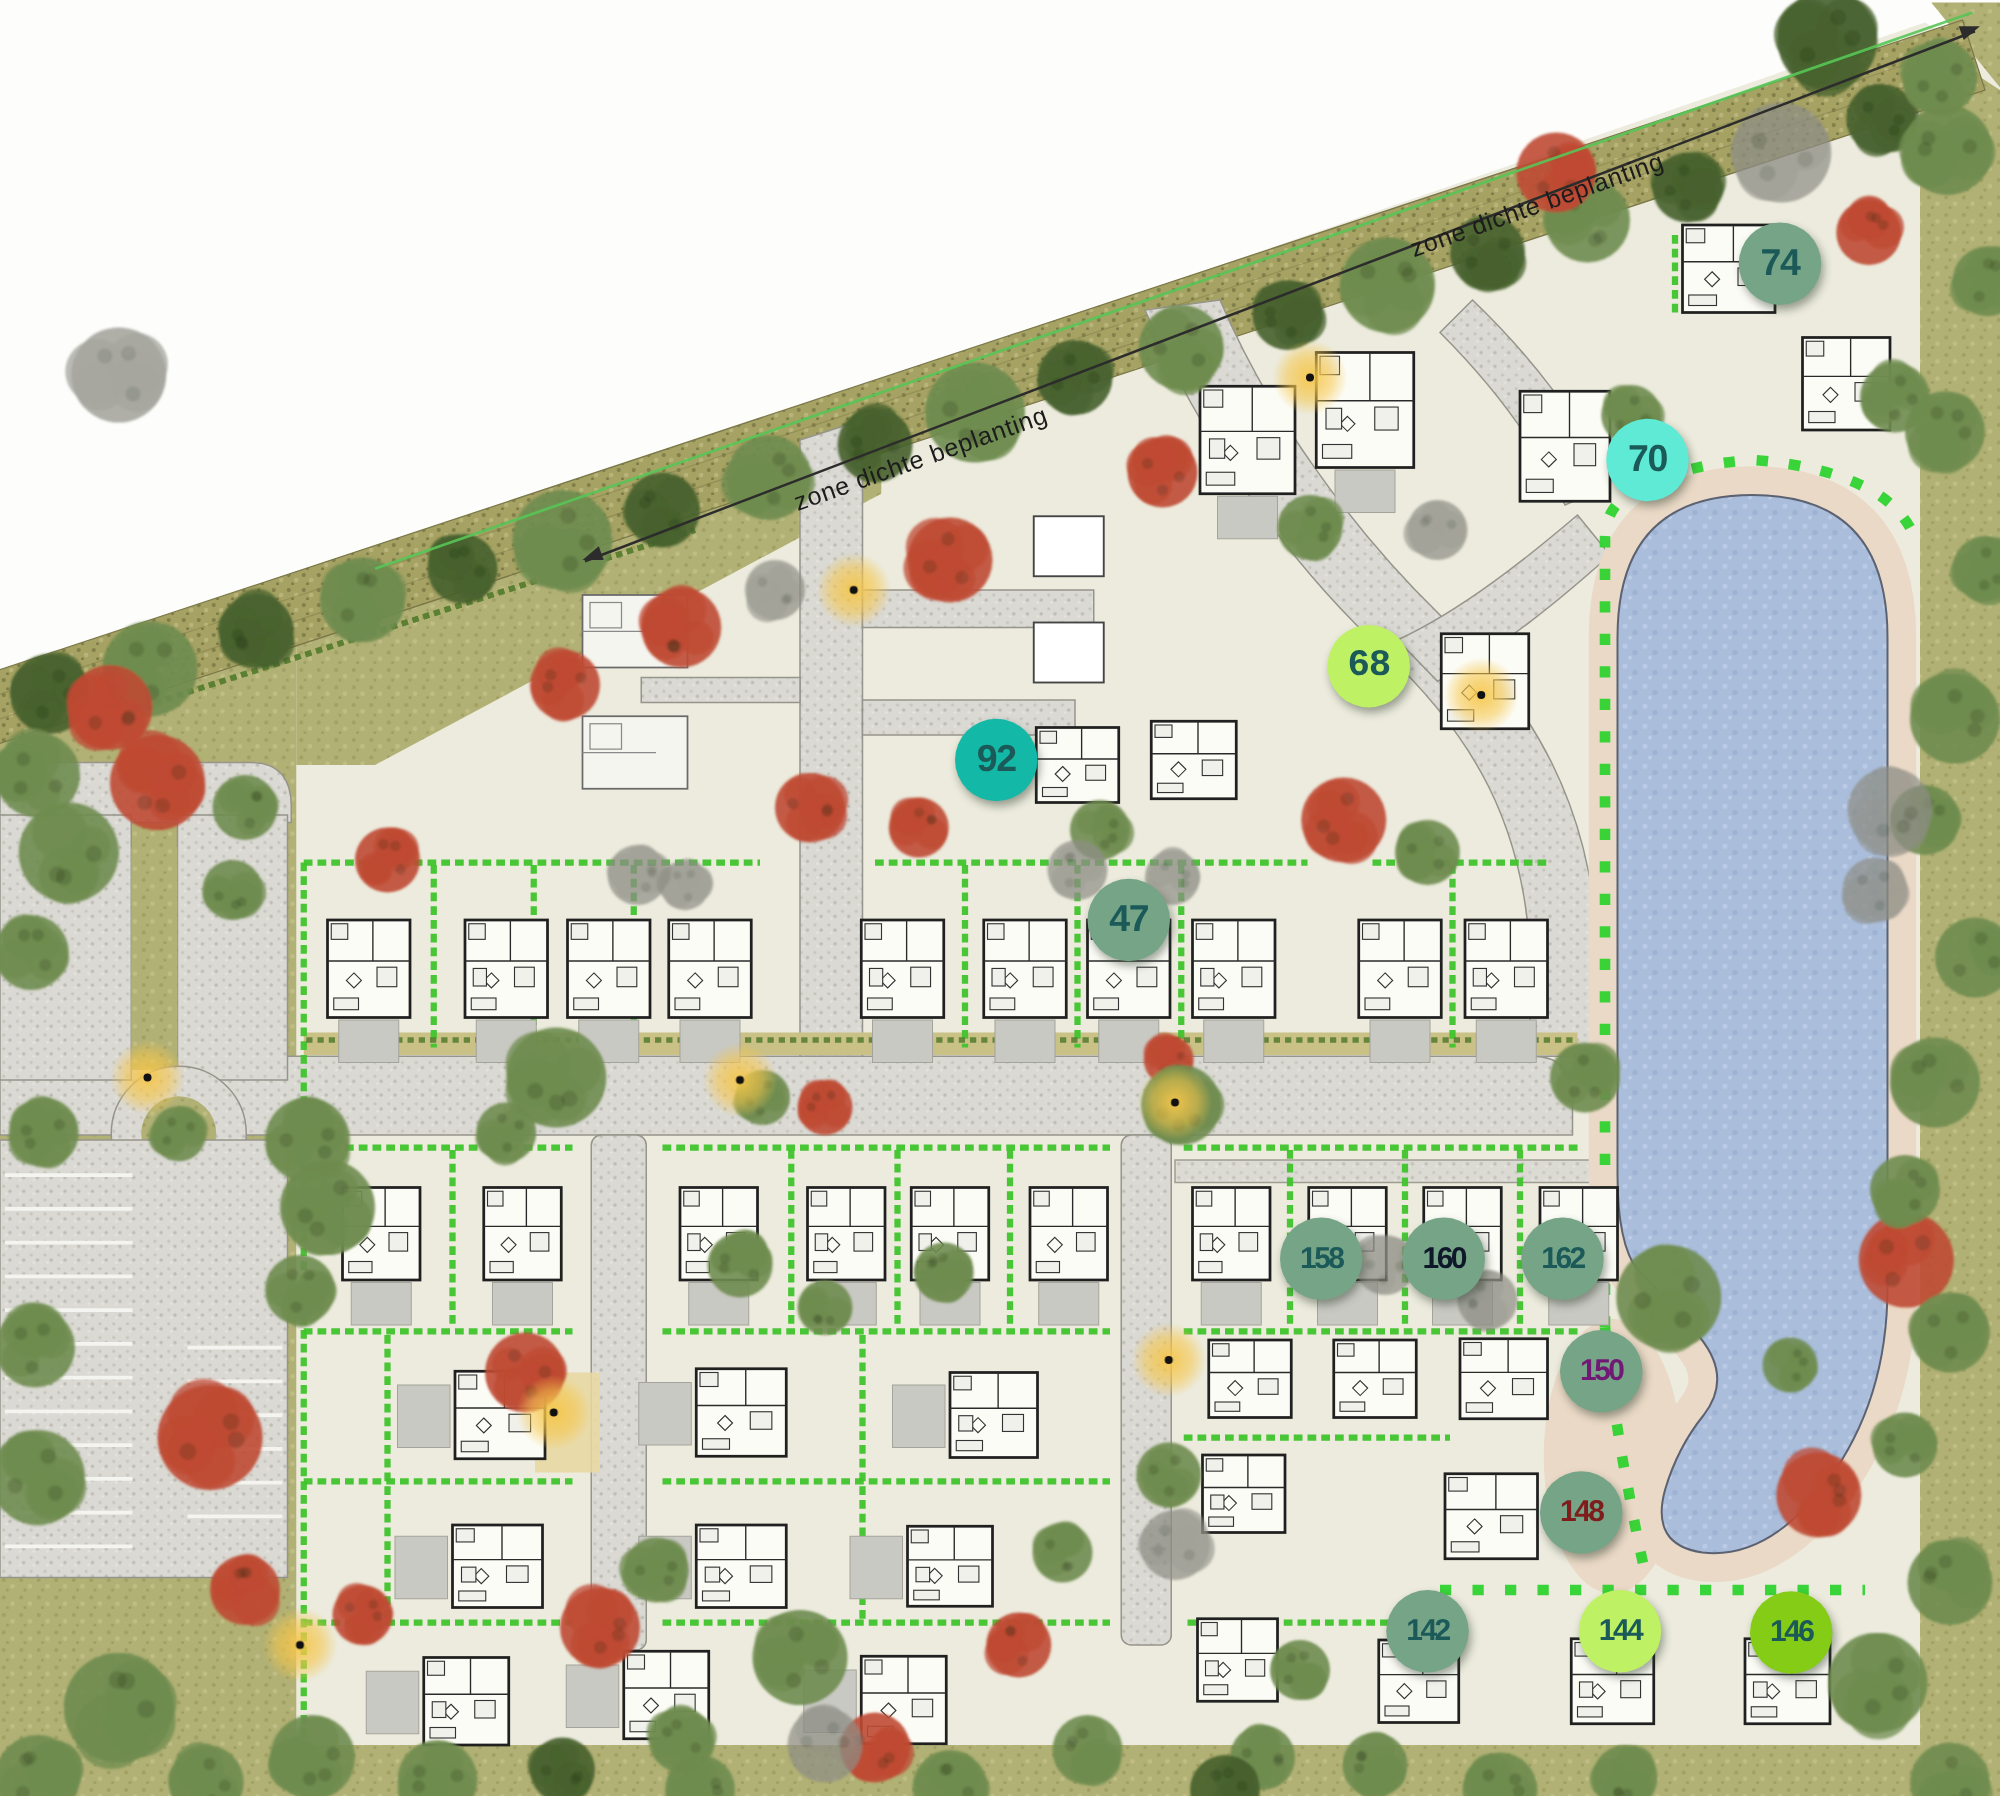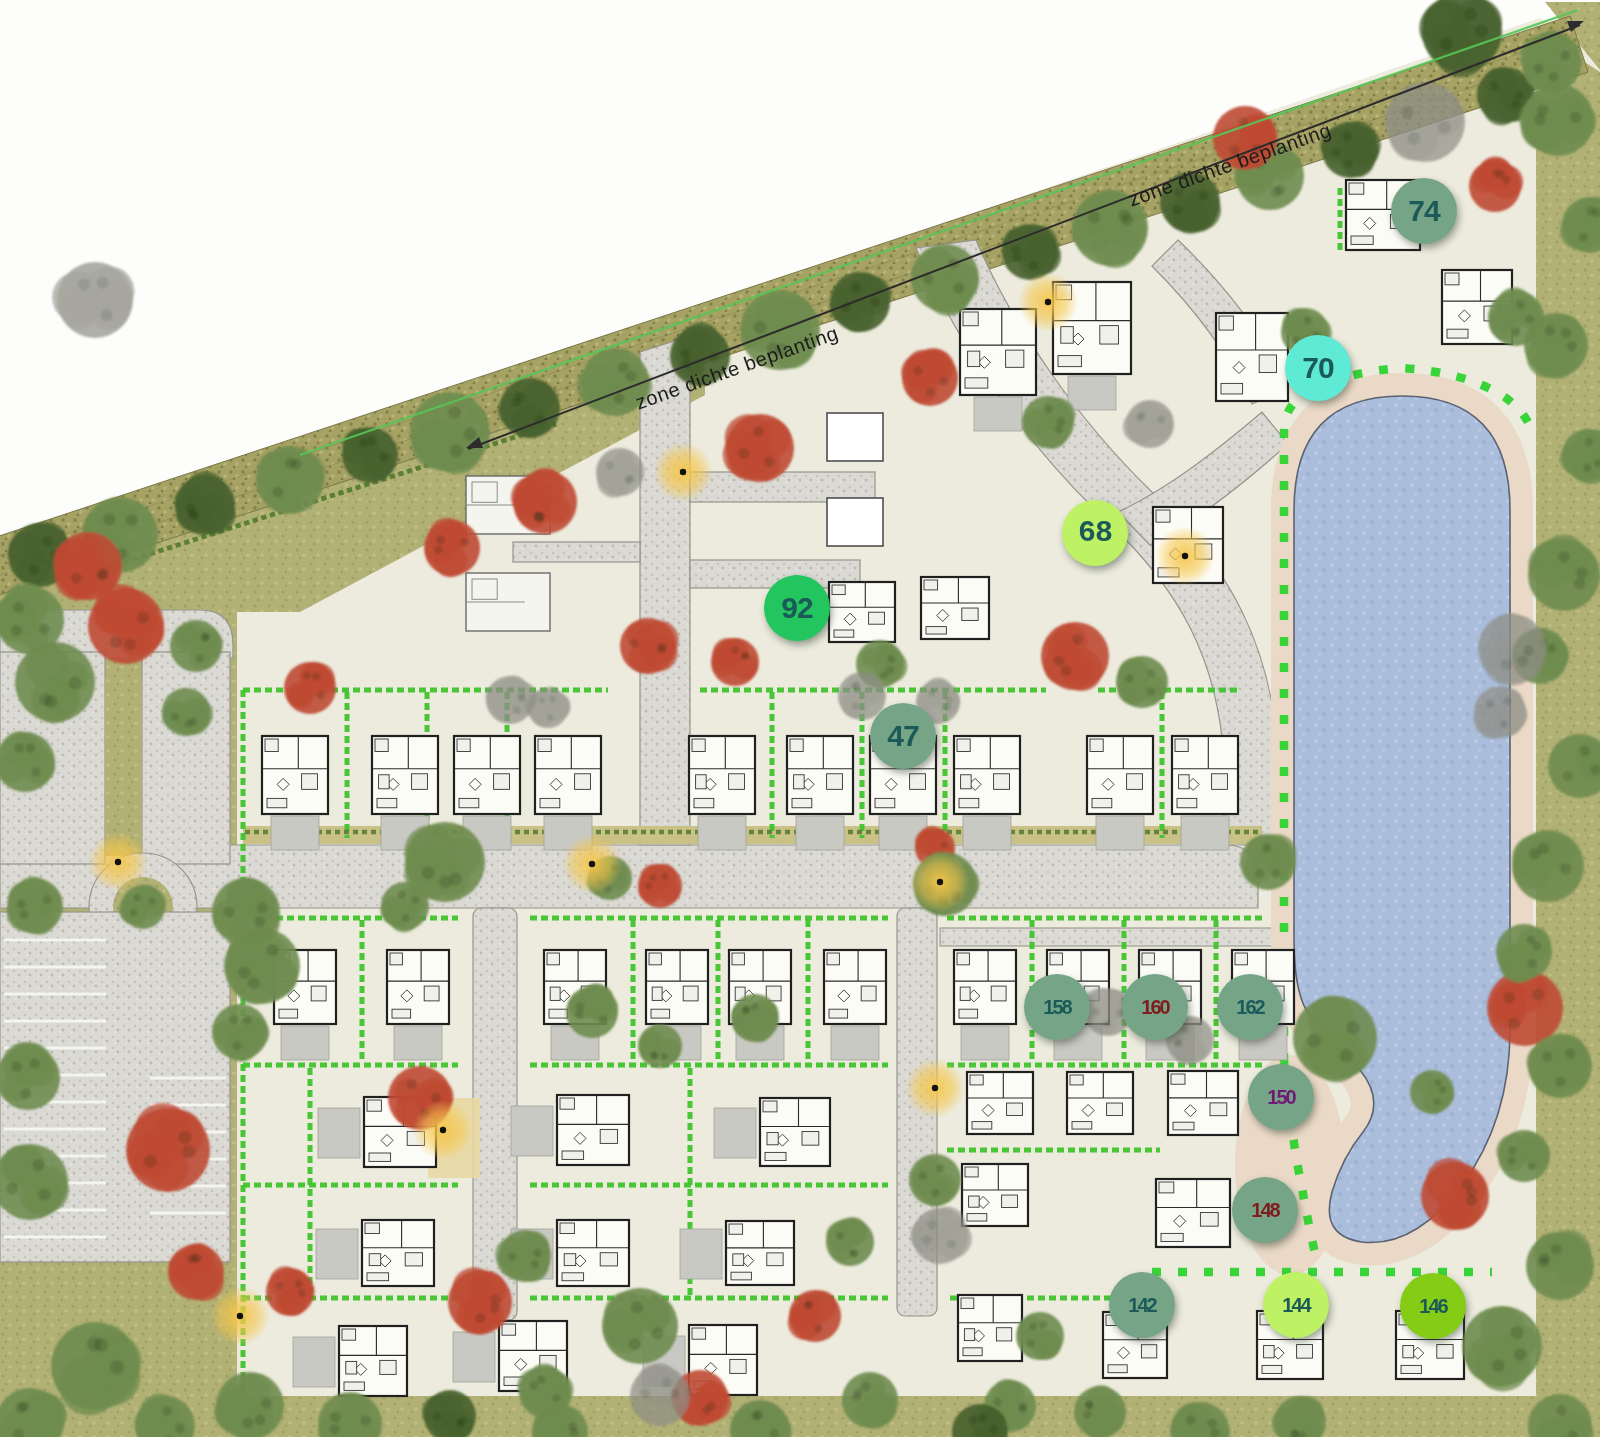--- a/index.html
+++ b/index.html
@@ -3,21 +3,21 @@
 <meta charset="utf-8">
 <style>
   html,body{margin:0;padding:0;background:#fdfdfb;}
   .stage{position:relative;width:1600px;height:1437px;overflow:hidden;
          font-family:"Liberation Sans",sans-serif;background:#fdfdfb;}
   .stage svg{position:absolute;left:0;top:0;}
   .badge{position:absolute;width:66px;height:66px;margin:-33px 0 0 -33px;border-radius:50%;
          background:#76a487;color:#1b5a58;font-weight:bold;font-size:30px;letter-spacing:-1px;
          display:flex;align-items:center;justify-content:center;
          box-shadow:2px 4px 7px rgba(45,60,45,.45);z-index:30;}
-  .badge.b3{font-size:20px;letter-spacing:-2px;}
+  .badge.b3{font-size:24px;letter-spacing:-2px;}
   .zlabel{position:absolute;font-size:20px;color:#1c1c1c;white-space:nowrap;letter-spacing:.6px;
           z-index:25;}
   .road{fill:url(#pRoad);stroke:#96958c;stroke-width:1.2;}
   .grass{fill:url(#pGrass);}
   .hedge{stroke:#3fc42c;stroke-width:5;fill:none;stroke-dasharray:7 4;opacity:.95;}
   .hedgeDark{stroke:#5a8032;stroke-width:4.5;fill:none;stroke-dasharray:5 4;opacity:.9;}
   .dashline{stroke:#2fd32f;stroke-width:8.5;fill:none;stroke-dasharray:9 17;opacity:.95;}
   .pstripe{stroke:#f4f4f0;stroke-width:3;fill:none;}
 </style>
 </head>
@@ -2001,24 +2001,24 @@
     <path d="M468 449 L1580 25" stroke="#2c2c2c" stroke-width="2" fill="none"></path>
     <polygon points="1584,21 1571,32 1567,21" fill="#2c2c2c"></polygon>
     <polygon points="466,448 483,448 479,437" fill="#2c2c2c"></polygon>
   </g>
 </svg>
 
 <div id="badges">
       <div class="badge" style="left: 1424px; top: 211px; background: rgb(118, 164, 135); color: rgb(27, 90, 88);">74</div>
       <div class="badge" style="left: 1318px; top: 368px; background: #5eead4; color: rgb(27, 90, 88);">70</div>
       <div class="badge" style="left: 1095px; top: 533px; background: #bef264; color: rgb(27, 90, 88); font-family: Liberation Mono, monospace;">68</div>
-      <div class="badge" style="left: 797px; top: 608px; background: #22c55e; color: rgb(27, 90, 88);">92</div>
+      <div class="badge" style="left: 797px; top: 608px; background: #14b8a6; color: rgb(27, 90, 88);">92</div>
       <div class="badge" style="left: 903px; top: 736px; background: rgb(118, 164, 135); color: rgb(27, 90, 88);">47</div>
       <div class="badge b3" style="left: 1057px; top: 1007px; background: rgb(118, 164, 135); color: rgb(27, 90, 88);">158</div>
-      <div class="badge b3" style="left: 1155px; top: 1007px; background: rgb(118, 164, 135); color: #7f1d1d;">160</div>
+      <div class="badge b3" style="left: 1155px; top: 1007px; background: rgb(118, 164, 135); color: #0f172a;">160</div>
       <div class="badge b3" style="left: 1250px; top: 1007px; background: rgb(118, 164, 135); color: rgb(27, 90, 88);">162</div>
       <div class="badge b3" style="left: 1281px; top: 1097px; background: rgb(118, 164, 135); color: #701a75;">150</div>
       <div class="badge b3" style="left: 1265px; top: 1210px; background: rgb(118, 164, 135); color: #7f1d1d; text-align: right;">148</div>
       <div class="badge b3" style="left: 1142px; top: 1305px; background: rgb(118, 164, 135); color: rgb(27, 90, 88);">142</div>
       <div class="badge b3" style="left: 1296px; top: 1305px; background: #bef264; color: rgb(27, 90, 88);">144</div>
       <div class="badge b3" style="left: 1433px; top: 1306px; background: #84cc16; color: rgb(27, 90, 88);">146</div>
     </div>
 <div id="zlabels">
       <div class="zlabel" style="left: 737px; top: 368px; transform: translate(-50%, -50%) rotate(-19.5deg);">zone dichte beplanting</div>
       <div class="zlabel" style="left: 1230px; top: 165px; transform: translate(-50%, -50%) rotate(-19.5deg);">zone dichte beplanting</div>

